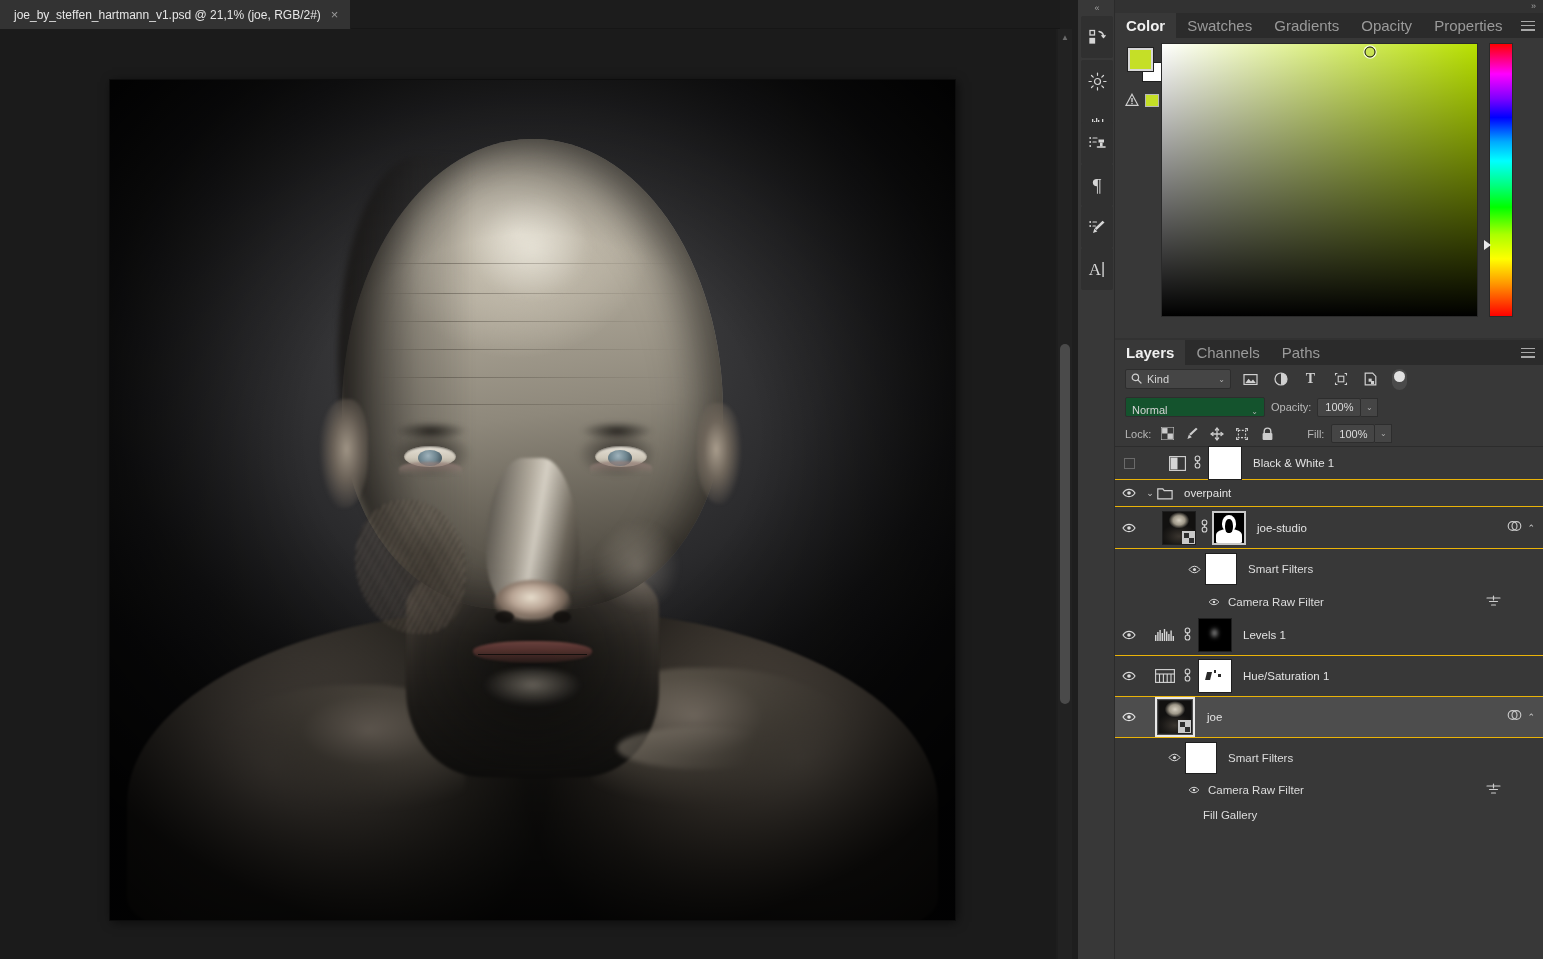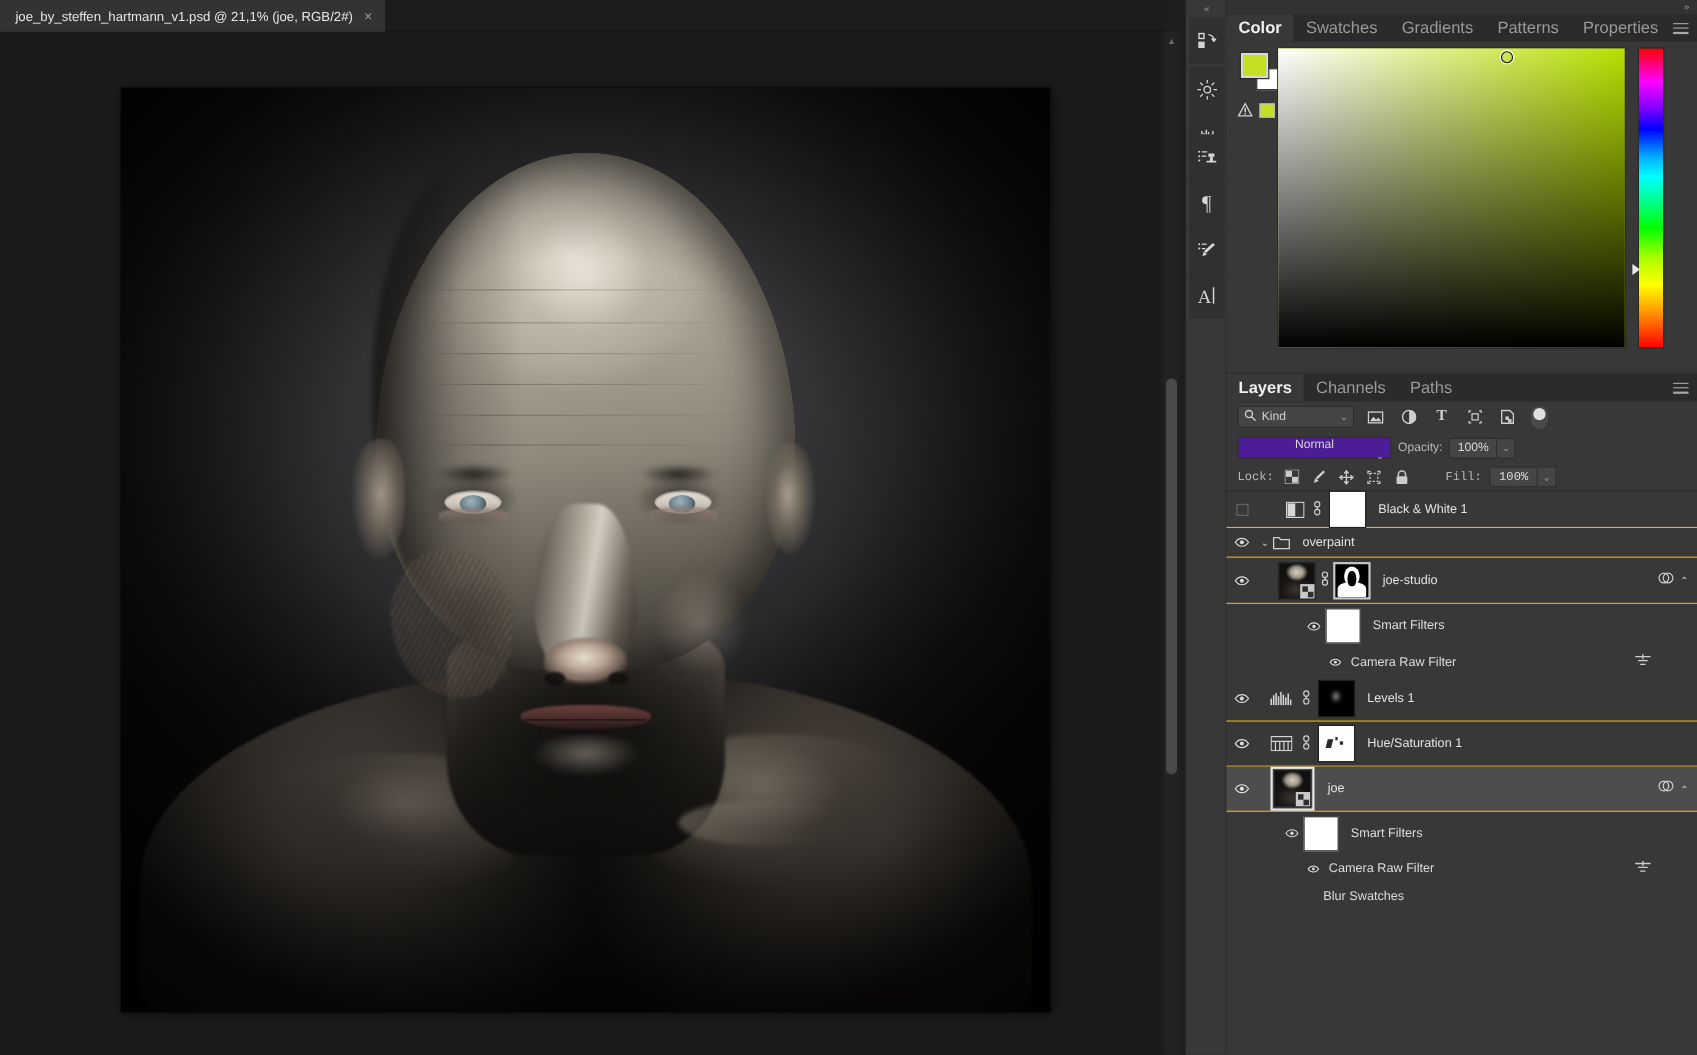--- a/index.html
+++ b/index.html
@@ -338,42 +338,41 @@
   .fswitch::after {
     content: ''; position: absolute; left: 2px; top: 2px; width: 11px; height: 11px;
     border-radius: 50%; background: #e0e0e0;
   }
 
   .blend-row {
     position: absolute; left: 0; top: 28px; width: 428px; height: 28px;
     display: flex; align-items: center; padding: 0 10px; gap: 6px;
   }
   .blend-select {
-    width: 140px; height: 20px; background: #4c1d95; border: 1px solid #2d2d2d;
-    display: flex; align-items: center; padding: 0 6px; font-size: 11px;
-    color: #d4d4d4; border-radius: 2px; flex-direction: column;
+    width: 140px; height: 20px; background: #14532d; border: 1px solid #2d2d2d;
+    display: flex; align-items: flex-end; padding: 0 6px; font-size: 11px;
+    color: #d4d4d4; border-radius: 2px;
   }
   .blend-select .caret { margin-left: auto; font-size: 8px; color: #b0b0b0; }
   .lbl { font-size: 11px; color: #b8b8b8; }
   .num-field {
     width: 44px; height: 19px; background: #454545; border: 1px solid #2d2d2d;
     display: flex; align-items: center; justify-content: center;
     font-size: 11px; color: #dcdcdc; border-radius: 2px;
   }
   .num-caret {
     width: 17px; height: 19px; background: #454545; border: 1px solid #2d2d2d;
     border-left: none; display: flex; align-items: center; justify-content: center;
     font-size: 8px; color: #b0b0b0;
   }
 
   .lock-row {
     position: absolute; left: 0; top: 56px; width: 428px; height: 26px;
     display: flex; align-items: center; padding: 0 10px; gap: 7px;
     border-bottom: 1px solid #2c2c2c;
-    font-family: Liberation Mono, monospace;
   }
   .lock-icon { width: 18px; height: 18px; display: flex; align-items: center; justify-content: center; color: #d0d0d0; }
 
   .layer-list { position: absolute; left: 0; top: 82px; width: 428px; height: 430px; }
   .layer-row {
     position: relative; width: 428px; display: flex; align-items: center;
     border-bottom: 1px solid #eab308;
   }
   .layer-row.selected { background: #4d4d4d; }
   .eye {
@@ -608,21 +607,21 @@
   <div class="dock">
     <div class="dock-topbar">
       <span class="dock-expand">»</span>
     </div>
 
     <div class="color-panel">
       <div class="panel-tabs" style="top:0;">
         <div class="ptab active">Color</div>
         <div class="ptab">Swatches</div>
         <div class="ptab">Gradients</div>
-        <div class="ptab">Patterns</div>
+        <div class="ptab">Opacity</div>
         <div class="ptab">Properties</div>
         <div class="panel-menu">
             <i></i>
             <i></i>
             <i></i>
           </div>
       </div>
 
       <div class="color-body">
         <div class="fg-bg">
@@ -987,20 +986,20 @@
             <span style="margin-left:5px;">Camera Raw Filter</span>
             <span style="position:absolute;right:42px;">
               <svg width="15" height="13" viewBox="0 0 15 13" fill="none" stroke="#cdcdcd" stroke-width="1.2" stroke-linecap="round">
                 <path d="M1 3h13M3.5 6.5h8M5.5 10h4M7.5 1v4"></path>
               </svg>
             </span>
           </div>
 
           <div class="sub-row" style="height:24px;">
             <div style="width:88px;"></div>
-            <span>Blur Swatches</span>
+            <span>Fill Gallery</span>
           </div>
 
         </div>
       </div>
     </div>
   </div>
 </div>
 
 </body></html>

